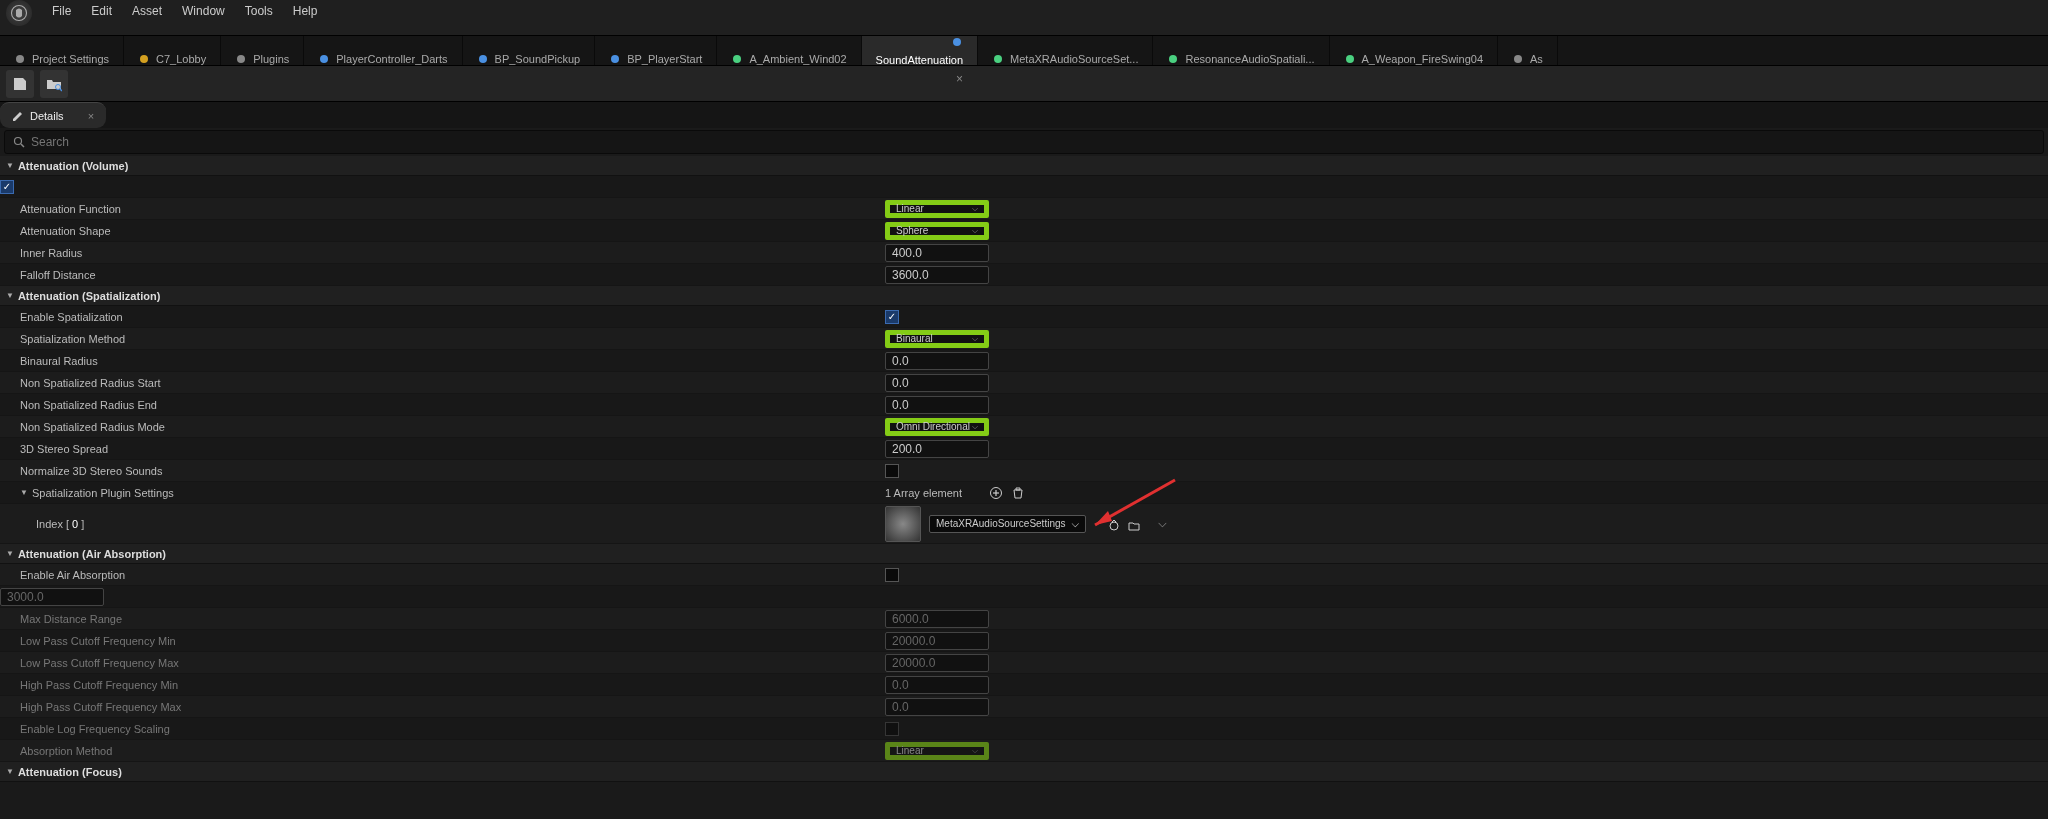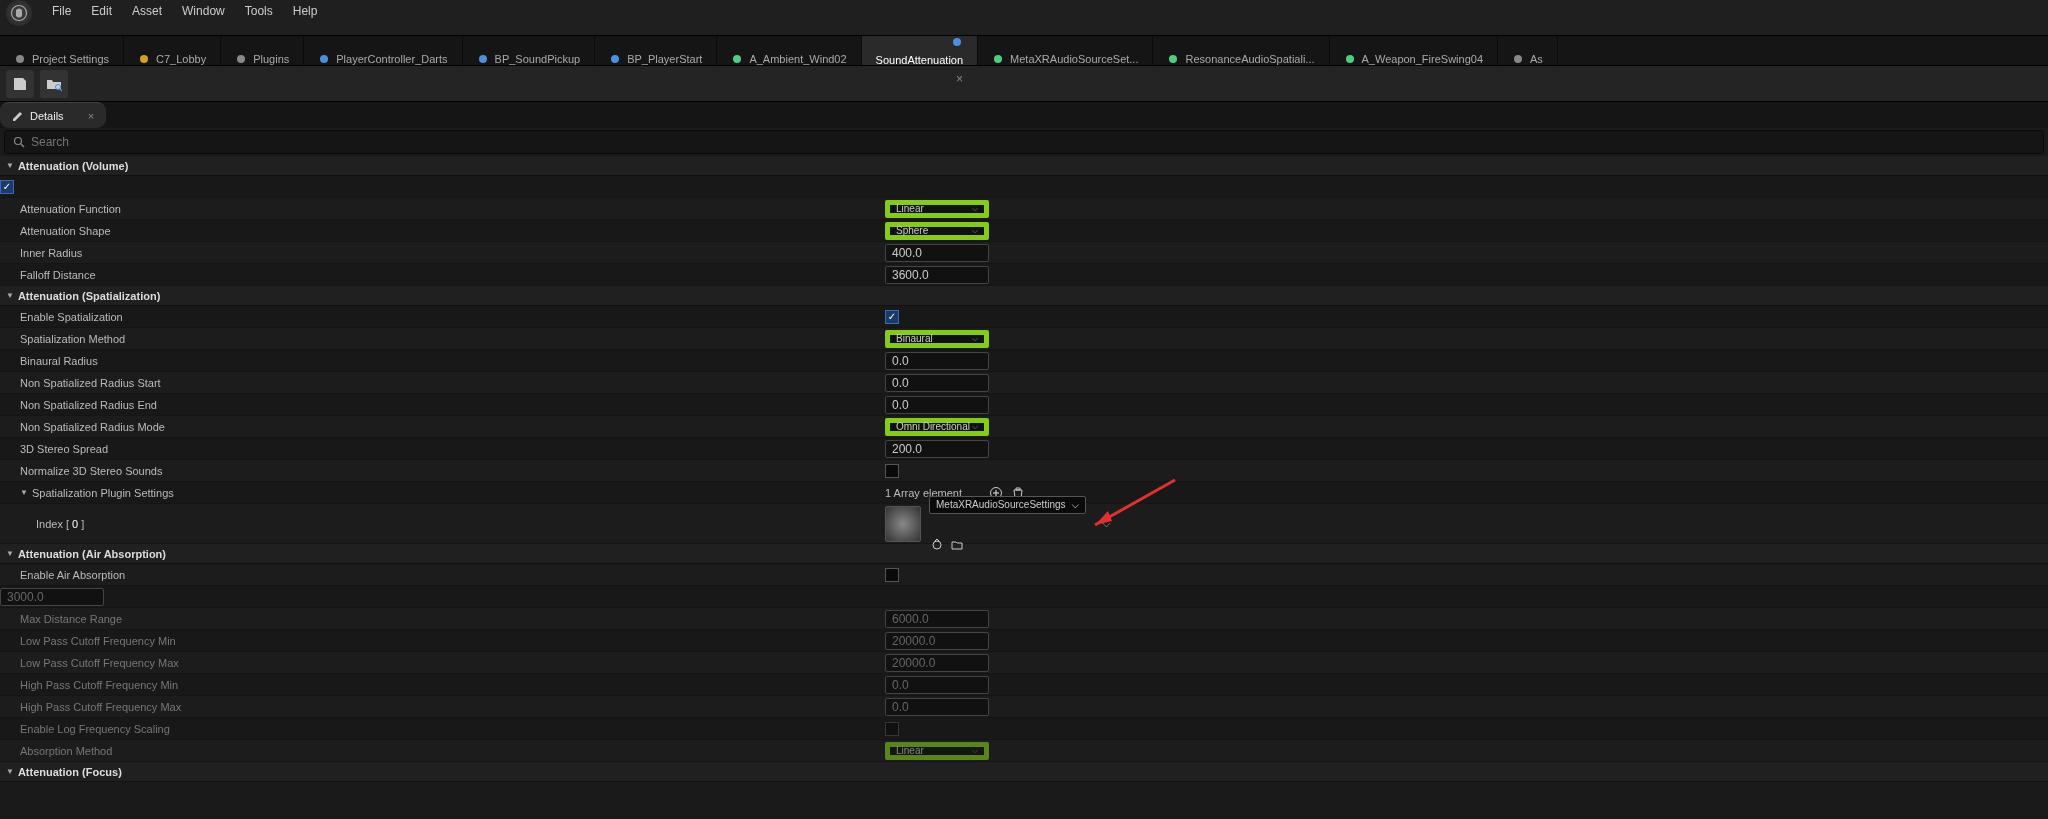--- a/index.html
+++ b/index.html
@@ -336,21 +336,21 @@
             <path d="M3 4h8l-1 8H4z M5 2h4v2H5z" fill="none" stroke="#ccc" stroke-width="1"></path>
           </svg>
         </span>
       </div>
     </div>
 
   <div class="assetrow">
     <div class="rlabel indent"><span style="color:#bbb">Index [ </span><span style="color:#fff">0</span><span style="color:#bbb"> ]</span></div>
     <div class="rval" style="gap:8px">
       <div class="assetthumb"></div>
-      <div style="display:flex;flex-direction:column;gap:20px">
+      <div style="display:flex;flex-direction:row;gap:20px">
         <div class="assetdrop">
             <span>MetaXRAudioSourceSettings</span>
             <span class="caret">⌵</span>
           </div>
         <div class="minibtns">
           <div class="minibtn">
               <svg width="12" height="12" viewBox="0 0 12 12">
                 <circle cx="6" cy="6" r="4" fill="none" stroke="#ccc" stroke-width="1"></circle>
                 <path d="M4 2 L6 0 L8 2" fill="none" stroke="#ccc" stroke-width="1"></path>
               </svg>

